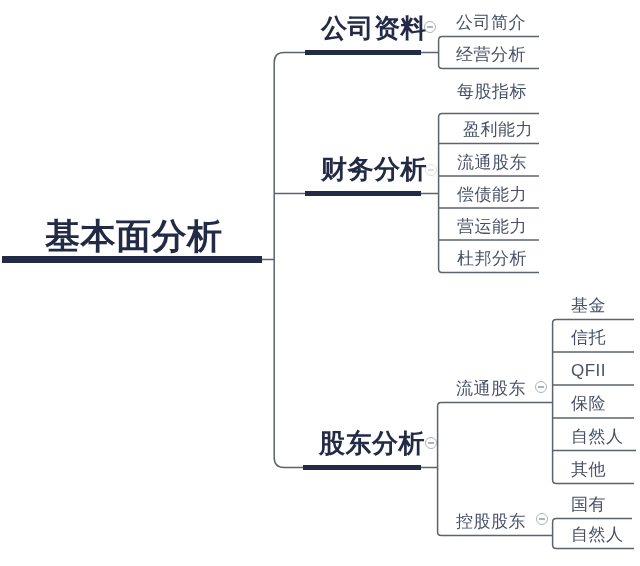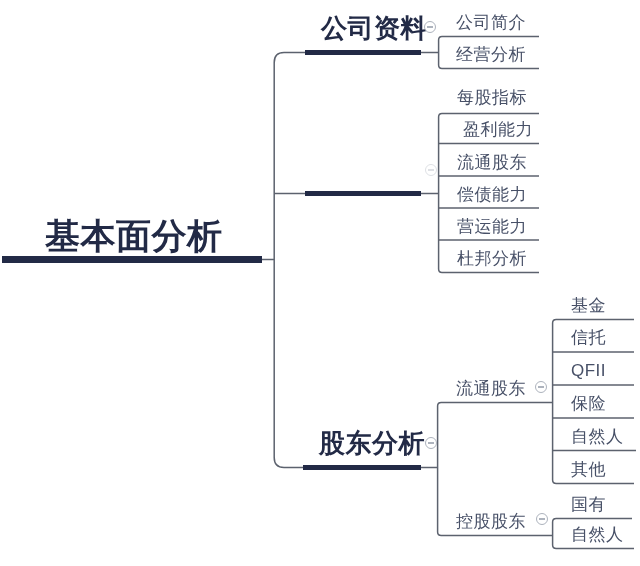--- a/index.html
+++ b/index.html
@@ -93,26 +93,27 @@
     <path class="thin" d="M552.6,385 H634"></path>
     <path class="thin" d="M552.6,418 H634"></path>
     <path class="thin" d="M552.6,450.5 H636"></path>
 
     <path class="thin" d="M632,518.5 H556.2 Q552.6,518.5 552.6,522 V545 Q552.6,548.5 556.2,548.5 H634"></path>
   </svg>
 
   <div class="lbl root-lbl" style="left:45px; top:196px;">基本面分析</div>
 
   <div class="lbl branch-lbl" style="left:321px; top:14px;">公司资料</div>
+  <div class="lbl branch-lbl" style="left:321px; top:155px;">财务分析</div>
   <div class="lbl branch-lbl" style="left:319px; top:429px;">股东分析</div>
 
   <div class="lbl child-lbl" style="left:456px; top:13px;">公司简介</div>
   <div class="lbl child-lbl" style="left:456px; top:45px;">经营分析</div>
 
-  <div class="lbl child-lbl" style="left:457px; top:88px;">每股指标</div>
+  <div class="lbl child-lbl" style="left:457px; top:82px;">每股指标</div>
   <div class="lbl child-lbl" style="left:457px; top:120px;margin-left:6px;">盈利能力</div>
   <div class="lbl child-lbl" style="left:457px; top:153px;">流通股东</div>
   <div class="lbl child-lbl" style="left:457px; top:185px;">偿债能力</div>
   <div class="lbl child-lbl" style="left:457px; top:217px;">营运能力</div>
   <div class="lbl child-lbl" style="left:457px; top:249px;">杜邦分析</div>
 
   <div class="lbl child-lbl" style="left:456px; top:379px;">流通股东</div>
   <div class="lbl child-lbl" style="left:456px; top:512px;">控股股东</div>
 
   <div class="lbl child-lbl" style="left:571px; top:296px;">基金</div>

